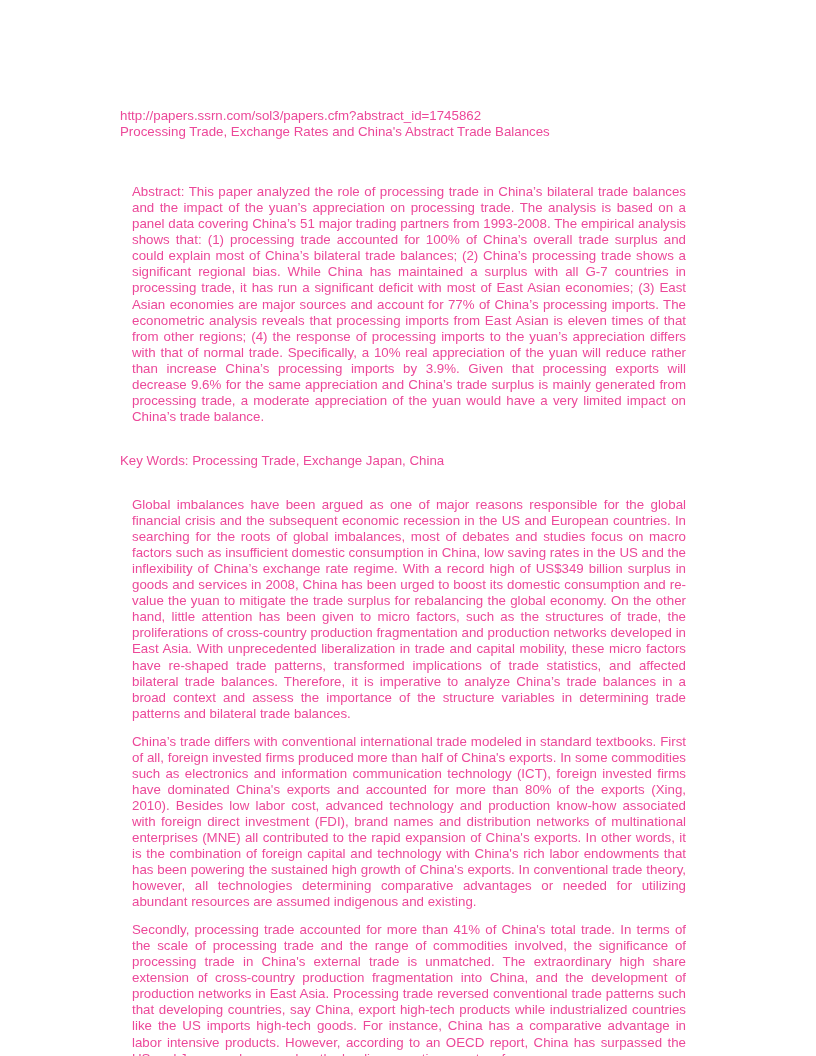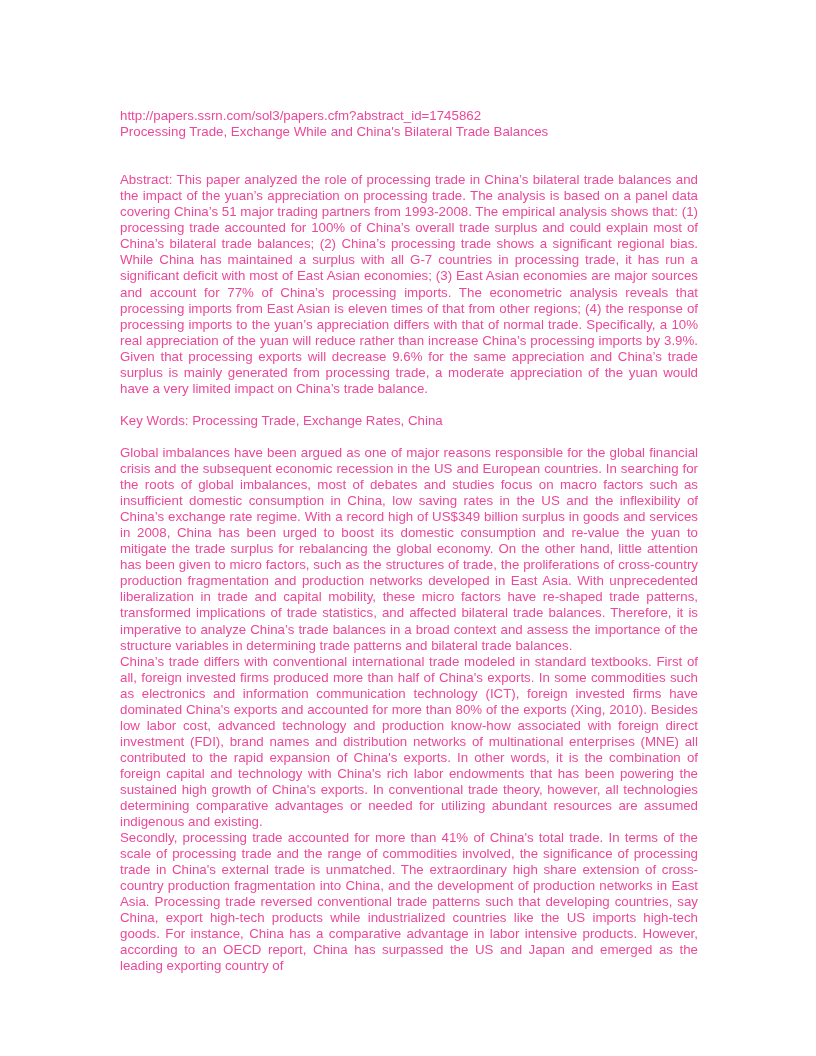--- a/index.html
+++ b/index.html
@@ -8,31 +8,31 @@
     position: absolute;
     left: 120px;
     top: 108px;
     width: 578px;
     font-family: Liberation Sans, sans-serif;
     font-size: 13.3px;
     line-height: 16.05px;
     color: #ec4899;
   }
   .line { display: block; white-space: nowrap; }
-  .para { display: block; text-align: justify; margin: 0; }
+  .para { display: block; text-align: justify; margin: 12px; }
   .gap1 { height: 16.05px; }
   .gap2 { height: 32.1px; }
 </style>
 </head>
 <body>
 
 <div class="page">
   <span class="line">http://papers.ssrn.com/sol3/papers.cfm?abstract_id=1745862</span>
-  <span class="line">Processing Trade, Exchange While and China's Bilateral Trade Balances</span>
+  <span class="line">Processing Trade, Exchange Rates and China's Abstract Trade Balances</span>
   <div class="gap2"></div>
   <p class="para">Abstract: This paper analyzed the role of processing trade in China’s bilateral trade balances and the impact of the yuan’s appreciation on processing trade. The analysis is based on a panel data covering China’s 51 major trading partners from 1993-2008. The empirical analysis shows that: (1) processing trade accounted for 100% of China’s overall trade surplus and could explain most of China’s bilateral trade balances; (2) China’s processing trade shows a significant regional bias. While China has maintained a surplus with all G-7 countries in processing trade, it has run a significant deficit with most of East Asian economies; (3) East Asian economies are major sources and account for 77% of China’s processing imports. The econometric analysis reveals that processing imports from East Asian is eleven times of that from other regions; (4) the response of processing imports to the yuan’s appreciation differs with that of normal trade. Specifically, a 10% real appreciation of the yuan will reduce rather than increase China’s processing imports by 3.9%. Given that processing exports will decrease 9.6% for the same appreciation and China’s trade surplus is mainly generated from processing trade, a moderate appreciation of the yuan would have a very limited impact on China’s trade balance.</p>
   <div class="gap1"></div>
-  <span class="line">Key Words: Processing Trade, Exchange Rates, China</span>
+  <span class="line">Key Words: Processing Trade, Exchange Japan, China</span>
   <div class="gap1"></div>
   <p class="para">Global imbalances have been argued as one of major reasons responsible for the global financial crisis and the subsequent economic recession in the US and European countries. In searching for the roots of global imbalances, most of debates and studies focus on macro factors such as insufficient domestic consumption in China, low saving rates in the US and the inflexibility of China’s exchange rate regime. With a record high of US$349 billion surplus in goods and services in 2008, China has been urged to boost its domestic consumption and re-value the yuan to mitigate the trade surplus for rebalancing the global economy. On the other hand, little attention has been given to micro factors, such as the structures of trade, the proliferations of cross-country production fragmentation and production networks developed in East Asia. With unprecedented liberalization in trade and capital mobility, these micro factors have re-shaped trade patterns, transformed implications of trade statistics, and affected bilateral trade balances. Therefore, it is imperative to analyze China’s trade balances in a broad context and assess the importance of the structure variables in determining trade patterns and bilateral trade balances.</p>
   <p class="para">China’s trade differs with conventional international trade modeled in standard textbooks. First of all, foreign invested firms produced more than half of China's exports. In some commodities such as electronics and information communication technology (ICT), foreign invested firms have dominated China's exports and accounted for more than 80% of the exports (Xing, 2010). Besides low labor cost, advanced technology and production know-how associated with foreign direct investment (FDI), brand names and distribution networks of multinational enterprises (MNE) all contributed to the rapid expansion of China's exports. In other words, it is the combination of foreign capital and technology with China's rich labor endowments that has been powering the sustained high growth of China's exports. In conventional trade theory, however, all technologies determining comparative advantages or needed for utilizing abundant resources are assumed indigenous and existing.</p>
   <p class="para">Secondly, processing trade accounted for more than 41% of China's total trade. In terms of the scale of processing trade and the range of commodities involved, the significance of processing trade in China's external trade is unmatched. The extraordinary high share extension of cross-country production fragmentation into China, and the development of production networks in East Asia. Processing trade reversed conventional trade patterns such that developing countries, say China, export high-tech products while industrialized countries like the US imports high-tech goods. For instance, China has a comparative advantage in labor intensive products. However, according to an OECD report, China has surpassed the US and Japan and emerged as the leading exporting country of</p>
 </div>
 
 </body></html>

